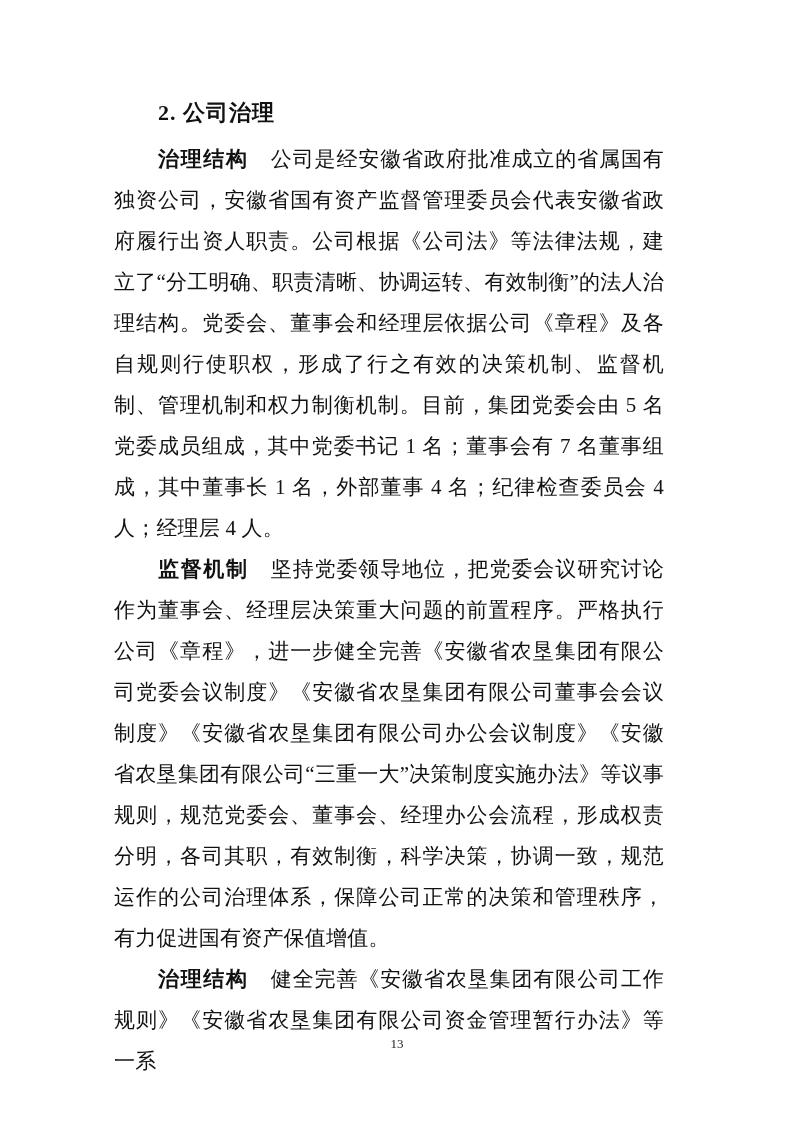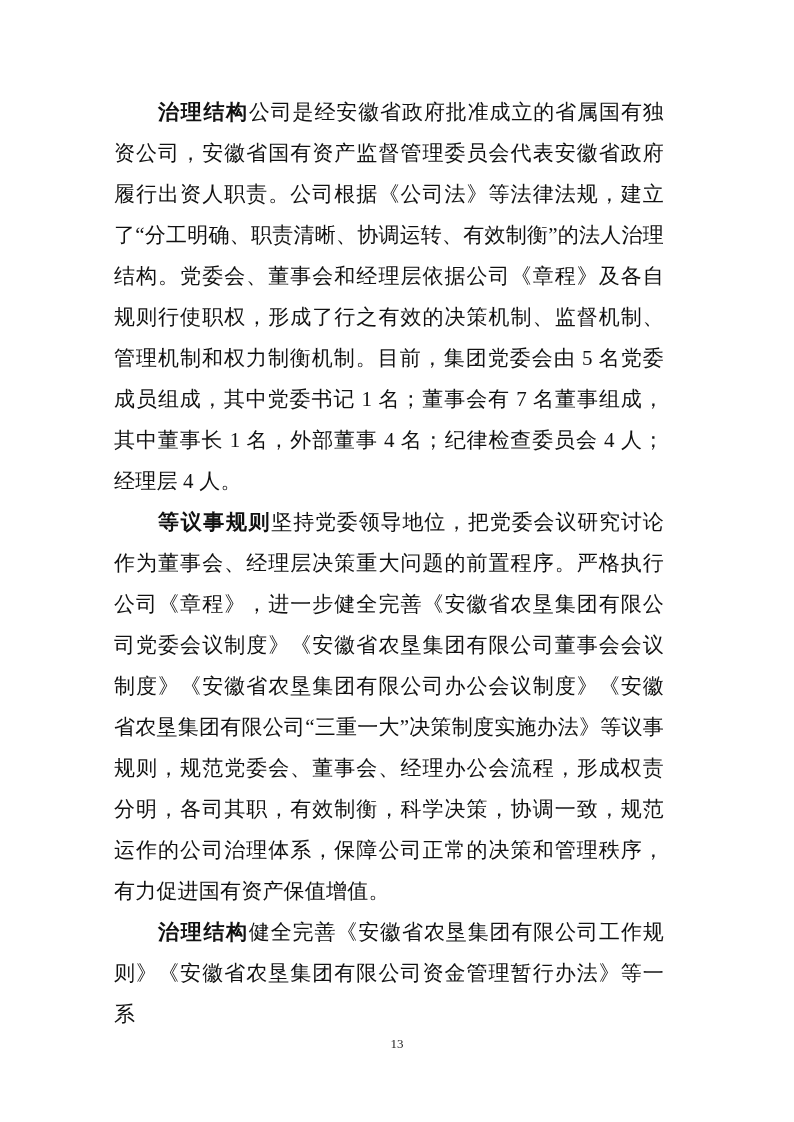--- a/index.html
+++ b/index.html
@@ -34,40 +34,41 @@
     font-size: 21px;
     line-height: 41px;
     text-align: justify;
     text-indent: 44px;
     margin: 0;
     word-break: break-all;
     letter-spacing: 0.2px;
   }
   .lead {
     font-weight: bold;
-    margin-right: 0;
+    margin-right: 22px;
     letter-spacing: 1px;
   }
   .footer {
     position: absolute;
     left: 0;
     top: 1036px;
     width: 100%;
     text-align: center;
     font-size: 13px;
     color: #222222;
   }
 </style>
 </head>
 <body>
 
 <div class="page">
   <div class="content">
+    <h2 class="heading">2. 公司治理</h2>
 
     <p class="para"><span class="lead">治理结构</span><span>公司是经安徽省政府批准成立的省属国有独资公司，安徽省国有资产监督管理委员会代表安徽省政府履行出资人职责。公司根据《公司法》等法律法规，建立了“分工明确、职责清晰、协调运转、有效制衡”的法人治理结构。党委会、董事会和经理层依据公司《章程》及各自规则行使职权，形成了行之有效的决策机制、监督机制、管理机制和权力制衡机制。目前，集团党委会由 5 名党委成员组成，其中党委书记 1 名；董事会有 7 名董事组成，其中董事长 1 名，外部董事 4 名；纪律检查委员会 4 人；经理层 4 人。</span></p>
 
-    <p class="para"><span class="lead">等议事规则</span><span>坚持党委领导地位，把党委会议研究讨论作为董事会、经理层决策重大问题的前置程序。严格执行公司《章程》，进一步健全完善《安徽省农垦集团有限公司党委会议制度》《安徽省农垦集团有限公司董事会会议制度》《安徽省农垦集团有限公司办公会议制度》《安徽省农垦集团有限公司“三重一大”决策制度实施办法》等议事规则，规范党委会、董事会、经理办公会流程，形成权责分明，各司其职，有效制衡，科学决策，协调一致，规范运作的公司治理体系，保障公司正常的决策和管理秩序，有力促进国有资产保值增值。</span></p>
+    <p class="para"><span class="lead">监督机制</span><span>坚持党委领导地位，把党委会议研究讨论作为董事会、经理层决策重大问题的前置程序。严格执行公司《章程》，进一步健全完善《安徽省农垦集团有限公司党委会议制度》《安徽省农垦集团有限公司董事会会议制度》《安徽省农垦集团有限公司办公会议制度》《安徽省农垦集团有限公司“三重一大”决策制度实施办法》等议事规则，规范党委会、董事会、经理办公会流程，形成权责分明，各司其职，有效制衡，科学决策，协调一致，规范运作的公司治理体系，保障公司正常的决策和管理秩序，有力促进国有资产保值增值。</span></p>
 
     <p class="para"><span class="lead">治理结构</span><span>健全完善《安徽省农垦集团有限公司工作规则》《安徽省农垦集团有限公司资金管理暂行办法》等一系</span></p>
   </div>
 
   <div class="footer">13</div>
 </div>
 
 </body></html>

